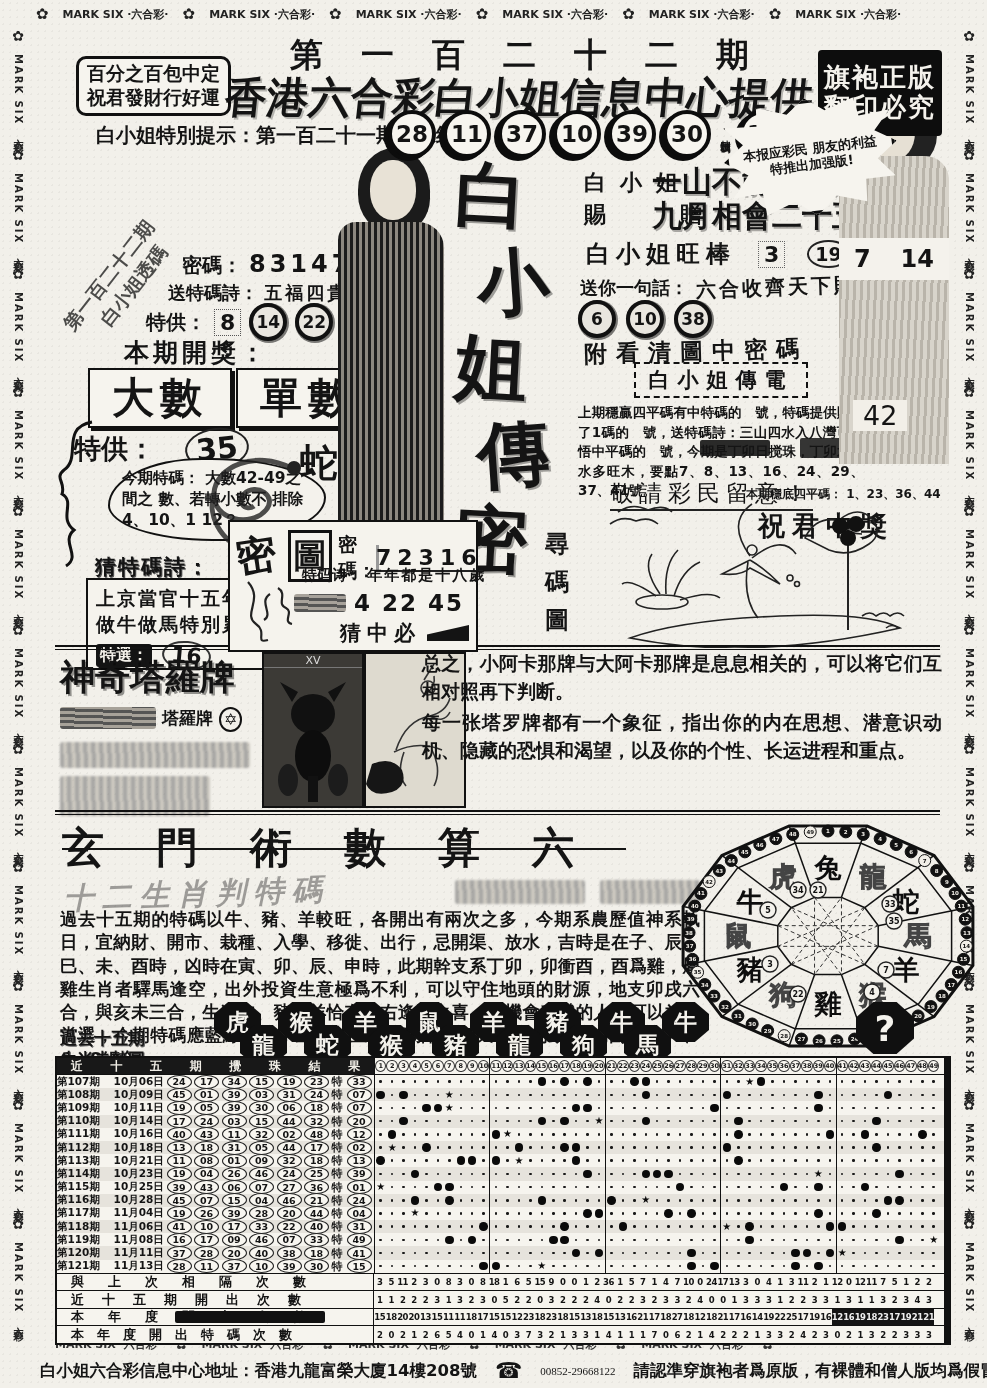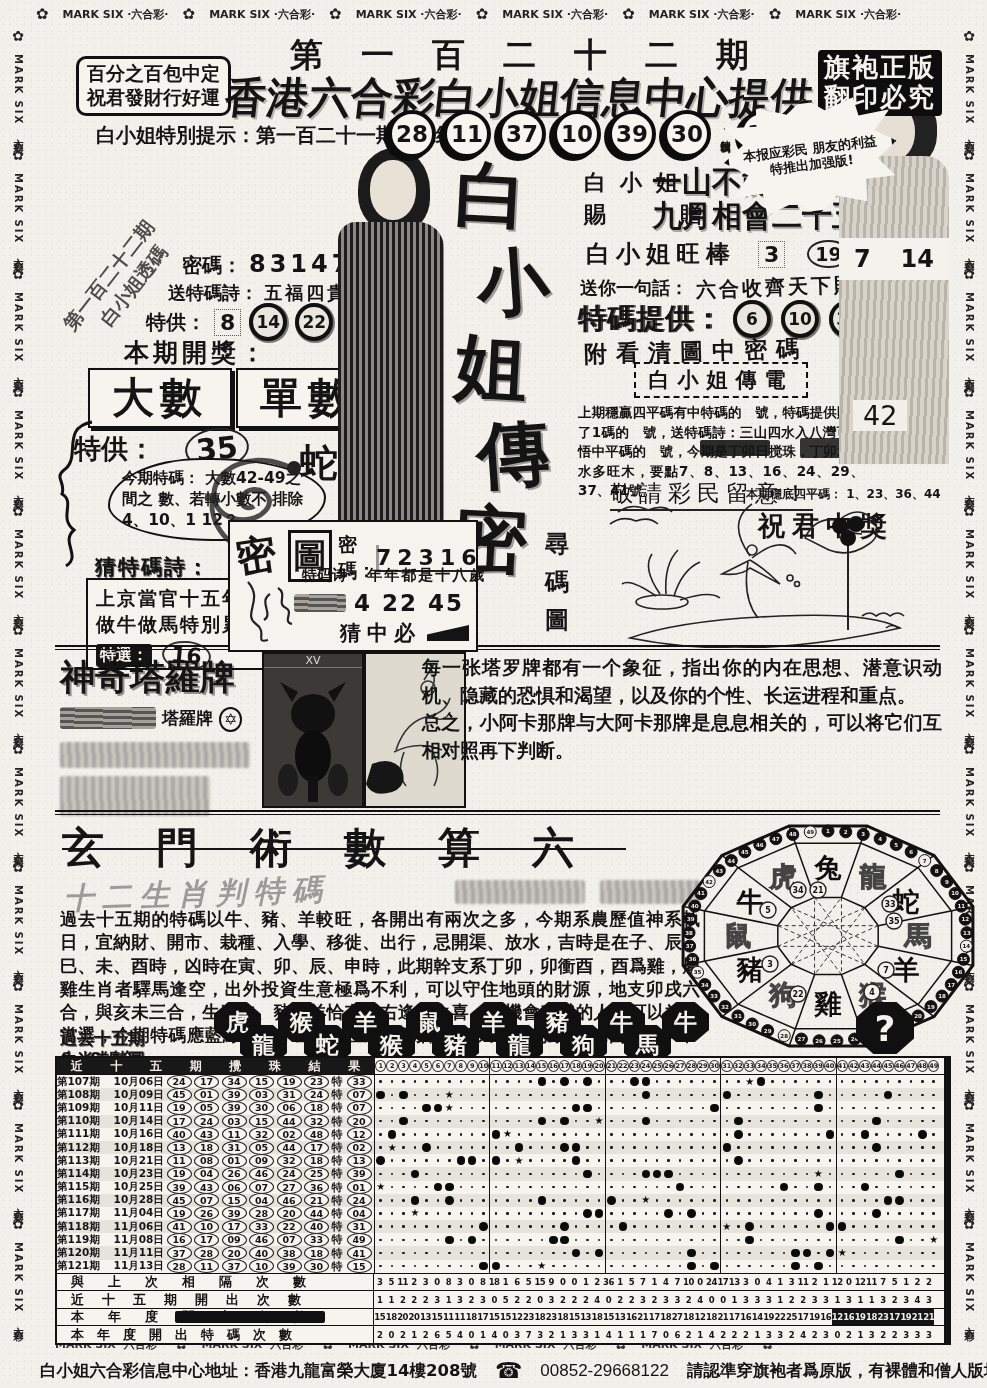--- a/index.html
+++ b/index.html
@@ -10,21 +10,21 @@
   
   .strip{position:absolute;display:flex;align-items:center;gap:14px;font-weight:bold;color:#222;font-size:11px;white-space:nowrap;overflow:hidden;}
   .strip .fl{font-size:15px;}
   .vstrip{position:absolute;display:flex;flex-direction:column;align-items:center;gap:10px;overflow:hidden;font-weight:bold;color:#222;}
   .vstrip .vt{writing-mode:vertical-rl;font-size:10px;letter-spacing:2px;}
   .vstrip .fl{font-size:14px;}
   
   .issue-title{font-size:33px;font-weight:bold;letter-spacing:38px;white-space:nowrap;}
   .main-title{font-size:42px;font-weight:900;transform:skewX(-6deg);white-space:nowrap;text-shadow:2px 2px 0 rgba(0,0,0,.25);}
   .slogan{border:3px solid #111;border-radius:10px;padding:3px 8px;font-size:19px;font-weight:bold;line-height:1.25;background:#f6f4ee;}
-  .stampbox{background:#0d0d0d;color:#f4f2ec;font-weight:900;font-size:26px;letter-spacing:2px;padding:3px 6px;line-height:1.15;border-radius:4px;text-align:center;}
+  .stampbox{background:#0d0d0d;color:#f4f2ec;font-weight:900;font-size:26px;letter-spacing:2px;padding:13px 6px;line-height:1.15;border-radius:4px;text-align:center;}
   .burst{position:absolute;display:flex;align-items:center;justify-content:center;text-align:center;
     font-size:13px;font-weight:900;line-height:1.2;background:#f6f4ee;
     clip-path:polygon(50% 0,61% 12%,78% 4%,80% 20%,98% 18%,88% 34%,100% 45%,88% 58%,97% 74%,80% 74%,79% 93%,62% 85%,50% 100%,38% 86%,21% 95%,20% 76%,3% 77%,13% 59%,0 46%,12% 33%,2% 17%,21% 19%,22% 3%,39% 12%);
     border:2px solid #000;box-shadow:0 0 0 3px #0d0d0d inset;transform:rotate(-7deg);}
   .ball{display:inline-flex;align-items:center;justify-content:center;width:40px;height:40px;border-radius:50%;
     border:4px solid #0c0c0c;background:#f7f5ef;font-size:23px;font-weight:900;box-shadow:-4px 3px 0 0 #0c0c0c;}
   .vmini{writing-mode:vertical-rl;font-size:10px;font-weight:bold;letter-spacing:1px;}
   
   .lbl{font-weight:bold;}
   .blotch{display:inline-flex;align-items:center;justify-content:center;width:30px;height:30px;border-radius:50%;
@@ -269,21 +269,20 @@
   <div class="abs" style="left:586px;top:238px;display:flex;align-items:center;gap:22px;">
     <span style="font-size:24px;font-weight:bold;letter-spacing:6px;">白小姐旺棒</span>
     <span style="font-size:22px;font-weight:bold;border:1px dotted #666;padding:0 5px;">3</span>
     <span style="font-size:19px;font-weight:bold;border:2px solid #222;border-radius:50%;padding:1px 6px;">19</span>
   </div>
   <div class="abs" style="left:580px;top:274px;display:flex;align-items:baseline;gap:8px;">
     <span style="font-size:18px;font-weight:bold;">送你一句話：</span>
     <span style="font-size:20px;font-weight:bold;letter-spacing:3px;transform:rotate(-2deg);display:inline-block;">六合收齊天下財</span>
   </div>
   <div class="abs" style="left:578px;top:300px;display:flex;align-items:center;gap:10px;">
-    <span style="font-size:28px;font-weight:900;text-shadow:2px 0 0 #444;letter-spacing:1px;">特碼提供：</span>
     <span class="blotch">6</span>
     <span class="blotch">10</span>
     <span class="blotch">38</span>
   </div>
   <div class="abs" style="left:584px;top:336px;font-size:23px;font-weight:bold;letter-spacing:9px;transform:rotate(-1.5deg);">附看清圖中密碼</div>
   <div class="abs" style="left:578px;top:362px;width:286px;height:108px;">
     <div class="dashbox" style="width:170px;margin:0 auto;text-align:center;font-size:21px;font-weight:900;letter-spacing:8px;padding:2px 0;">白小姐傳電</div>
     <div style="font-size:13.5px;font-weight:bold;line-height:1.45;margin-top:5px;text-align:justify;">上期穩贏四平碼有中特碼的　號，特碼提供貼中了1碼的　號，送特碼詩：三山四水入八灣可卜悟中平碼的　號，今期是丁卯日搅珠，丁卯水，水多旺木，要點7、8、13、16、24、29、37、41號。</div>
   </div>
   <div class="abs" style="left:610px;top:478px;font-size:23px;font-weight:normal;letter-spacing:6px;border-bottom:2px solid #222;">敬請彩民留意！</div>
@@ -353,22 +352,22 @@
     <svg width="98" height="152" viewBox="0 0 98 152">
       <g fill="none" stroke="#333" stroke-width="1.6">
         <path d="M30,96 q10,-30 34,-34 q16,-4 20,-18 M64,62 q14,8 20,-4 M38,98 q-8,22 2,34 M66,96 q10,20 2,36 M28,98 q24,-12 48,-2"></path>
         <path d="M58,26 l10,-16 M60,40 q10,-8 8,-18"></path>
         <circle cx="62" cy="34" r="7"></circle>
       </g>
       <path d="M6,110 q20,-8 30,6 q6,16 -10,22 q-20,6 -26,-8 z" fill="#161616"></path>
     </svg>
   </div>
   <div class="abs" style="left:422px;top:650px;width:520px;">
+    <div style="font-size:19px;font-weight:bold;line-height:1.45;text-align:justify;">总之，小阿卡那牌与大阿卡那牌是息息相关的，可以将它们互相对照再下判断。</div>
     <div style="font-size:19px;font-weight:bold;line-height:1.45;text-align:justify;margin-top:4px;">每一张塔罗牌都有一个象征，指出你的内在思想、潜意识动机、隐藏的恐惧和渴望，以及你的个性、长运进程和重点。</div>
-    <div style="font-size:19px;font-weight:bold;line-height:1.45;text-align:justify;">总之，小阿卡那牌与大阿卡那牌是息息相关的，可以将它们互相对照再下判断。</div>
   </div>
   <div class="hr2" style="top:810px;"></div>
 
   <div class="abs" style="left:62px;top:820px;font-size:42px;font-weight:900;letter-spacing:52px;white-space:nowrap;text-decoration:line-through;text-decoration-thickness:2px;">玄門術數算六</div>
   <div class="abs" style="left:66px;top:874px;font-size:30px;font-weight:bold;opacity:.38;transform:rotate(-2deg) skewX(-14deg);letter-spacing:8px;">十二生肖判特碼</div>
   <div class="graysmear abs" style="left:455px;top:880px;width:130px;height:24px;"></div>
   <div class="graysmear abs" style="left:600px;top:880px;width:100px;height:24px;"></div>
   <div class="abs" style="left:60px;top:908px;width:640px;font-size:17.5px;font-weight:bold;line-height:1.33;text-align:justify;">過去十五期的特碼以牛、豬、羊較旺，各開出有兩次之多，今期系農歷值神系執日，宜納財、開市、栽種、入學、移徙、出行，忌開渠、放水，吉時是在子、辰、巳、未、酉時，凶時在寅、卯、辰、申時，此期幹支系丁卯，卯衝酉，酉爲雞，屬雞生肖者驛馬逢空，出外投資生意極爲不利，可以守住地頭的財源，地支卯戌六合，與亥未三合，生肖狗、豬、羊恰有左右逢源之喜，有機會升職的人員可以放心當選，今期特碼應藍綠之數，生肖主生性好動鬧得翻天覆地的動物，推介1、4、6、8組合。</div>
 
   <svg class="abs" id="wheel" style="left:672px;top:816px;" width="312" height="238" viewBox="0 0 312 238">
@@ -3365,16 +3364,16 @@
         <span class="sval">2</span>
         <span class="sval">3</span>
         <span class="sval">3</span>
         <span class="sval">3</span>
       </div>
     </div>
 
   <div class="abs" style="left:40px;top:1358px;width:910px;display:flex;align-items:center;gap:18px;white-space:nowrap;">
     <span style="font-size:16.5px;font-weight:bold;">白小姐六合彩信息中心地址：香港九龍富榮大廈14樓208號</span>
     <span style="font-size:22px;">☎</span>
-    <span style="font-size:17px;font-family:Liberation Sans, sans-serif;">00852-29668122</span>
+    <span style="font-size:11px;font-family:Liberation Serif, serif;">00852-29668122</span>
     <span style="font-size:16.5px;font-weight:bold;">請認準穿旗袍者爲原版，有裸體和僧人版均爲假冒</span>
   </div>
 </div>
 
 </body></html>

